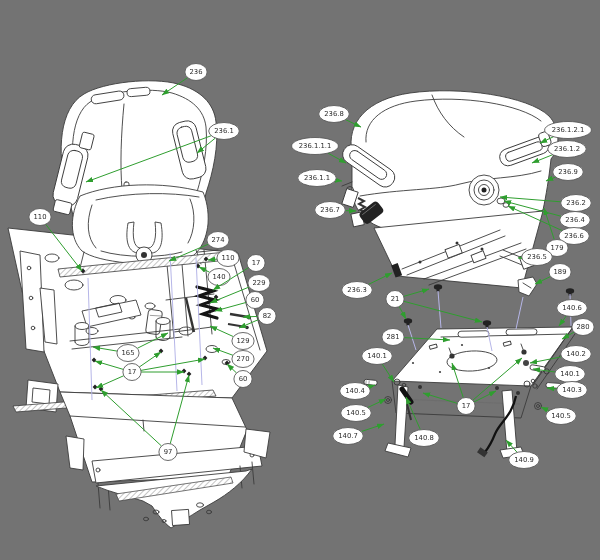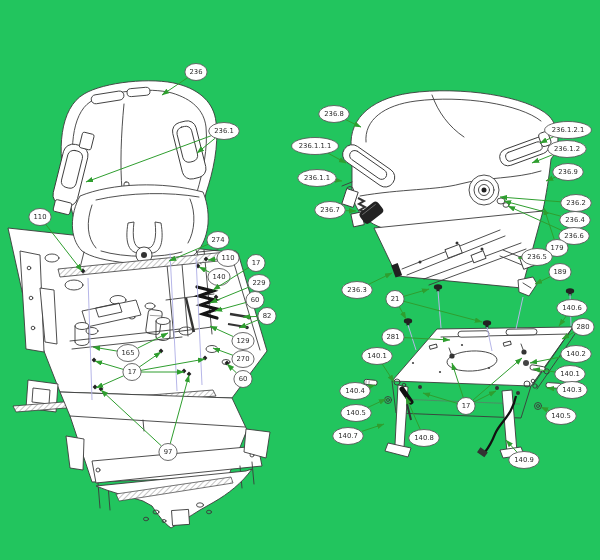--- a/index.html
+++ b/index.html
@@ -1,17 +1,17 @@
 <!DOCTYPE html>
 <html><head>
 <meta charset="utf-8">
 <style>
   html,body{margin:0;padding:0;background:#ffffff;width:600px;height:560px;overflow:hidden;
     font-family:"DejaVu Sans", sans-serif;}
-  #stage{position:relative;width:600px;height:560px;background:#22c55e;}
+  #stage{position:relative;width:600px;height:560px;background:#737373;}
   svg{display:block;}
   .ln{stroke:#3b3b3b;stroke-width:0.9;fill:none;stroke-linejoin:round;stroke-linecap:round;}
   .lnf{stroke:#3b3b3b;stroke-width:0.9;fill:#ffffff;stroke-linejoin:round;}
   .thin{stroke:#6a6a6a;stroke-width:0.6;fill:none;}
   .blue{stroke:#b6b6e8;stroke-width:1;fill:none;}
 </style>
 </head>
 <body>
 
 <div id="stage">

